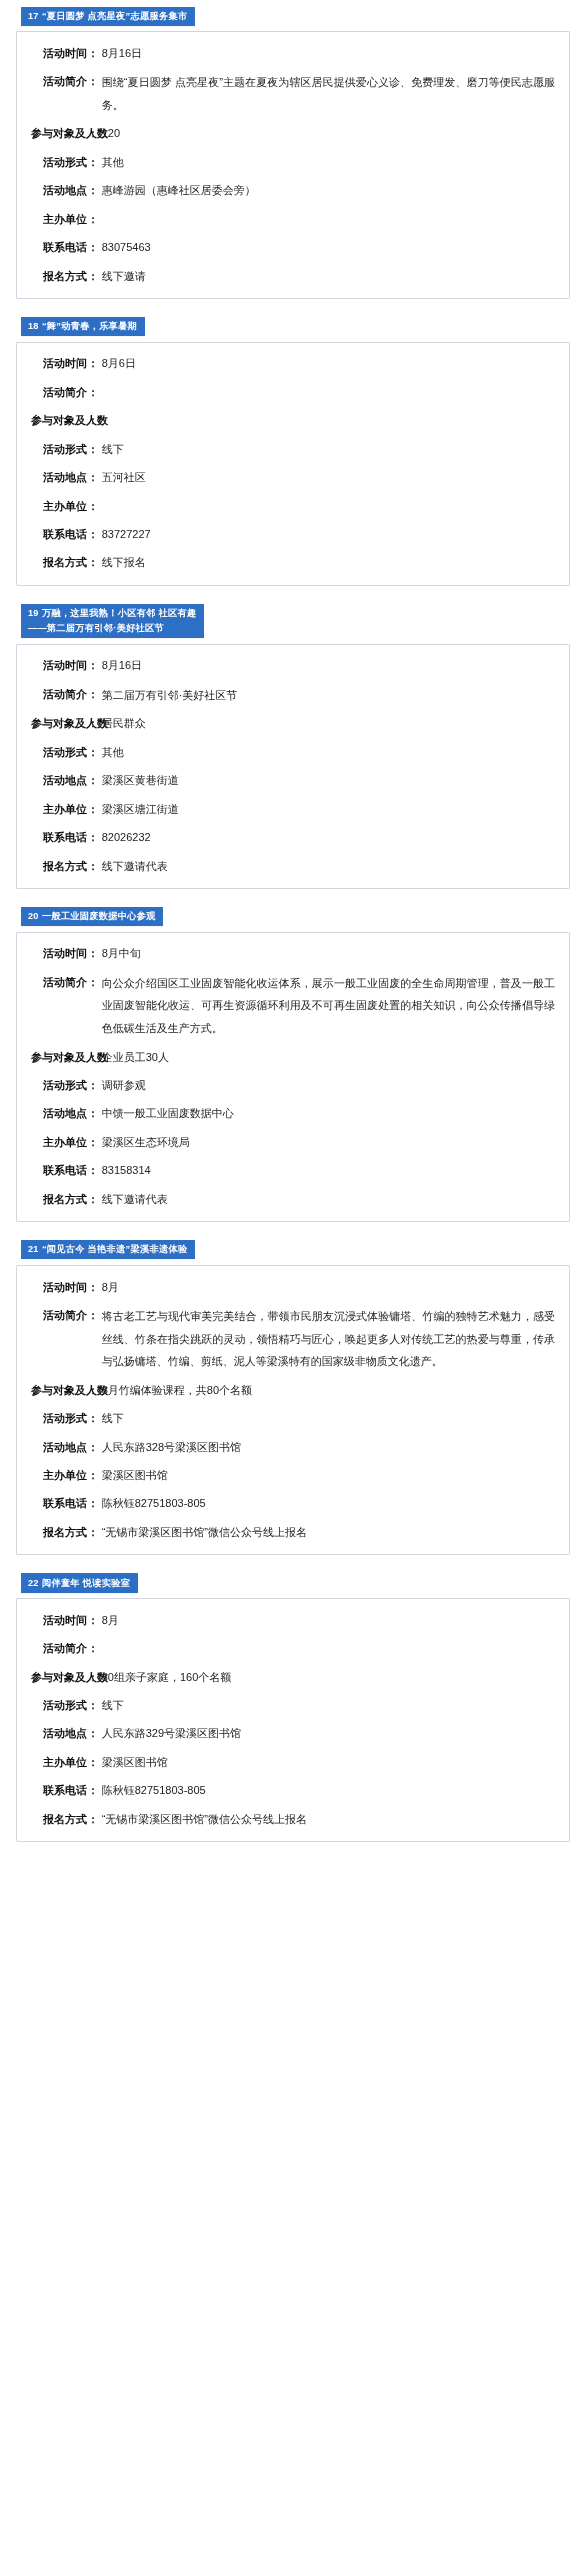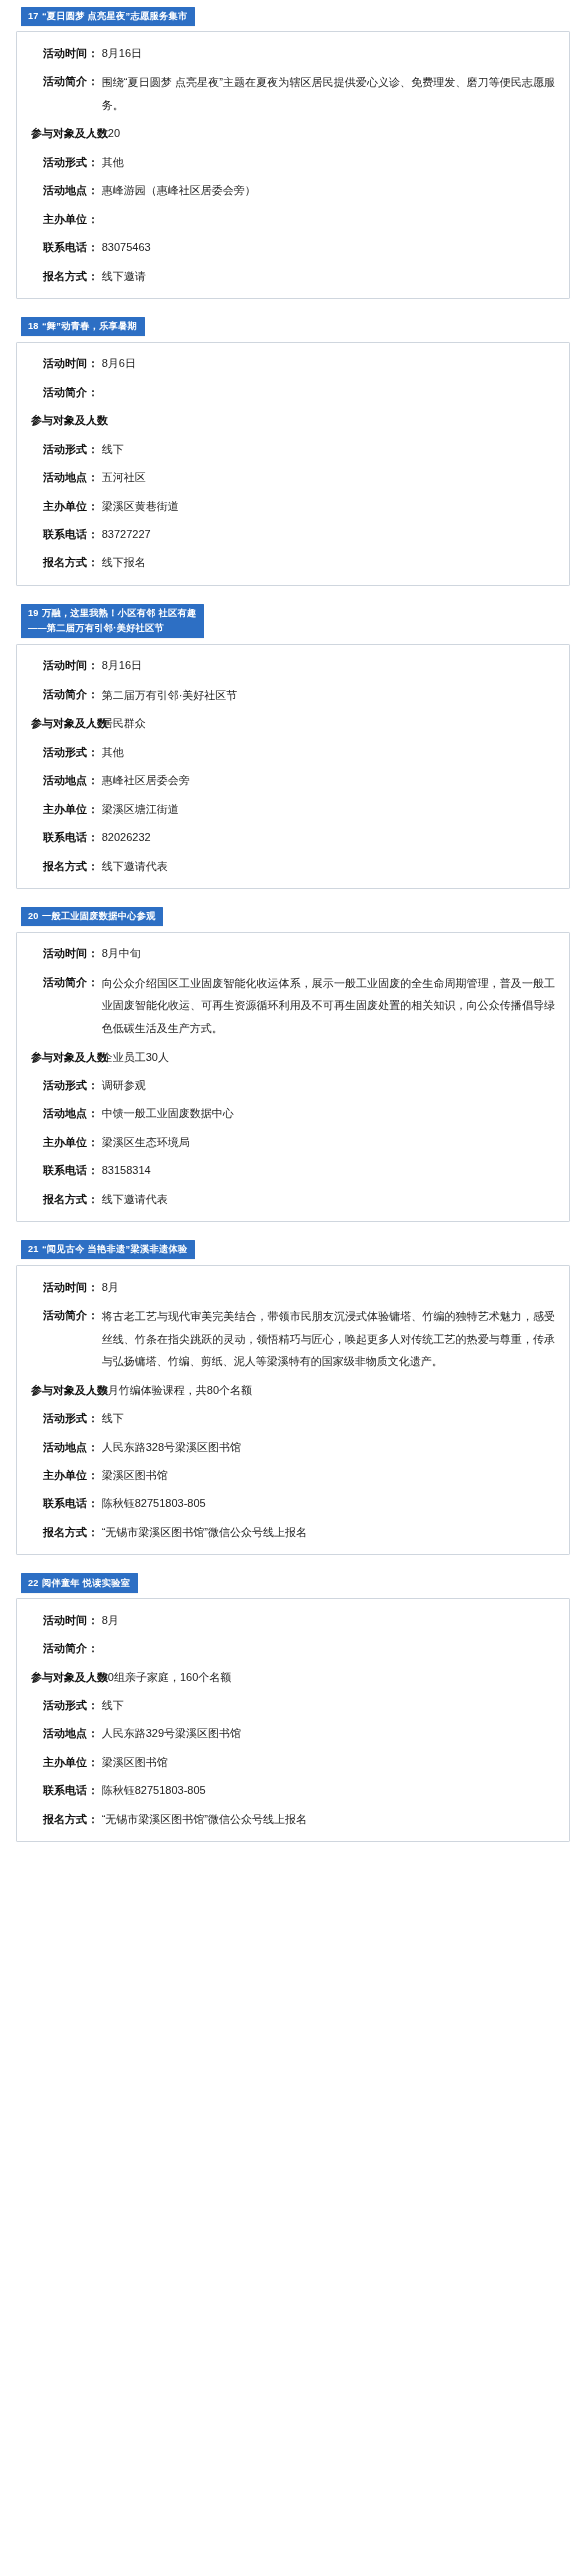--- a/index.html
+++ b/index.html
@@ -156,61 +156,60 @@
           <span class="value">线下</span>
         </div>
         <div class="row ">
           <span class="label">活动地点</span>
           <span class="colon">：</span>
           <span class="value">五河社区</span>
         </div>
         <div class="row ">
           <span class="label">主办单位</span>
           <span class="colon">：</span>
+        </div>
+        <div class="row ">
+          <span class="label">联系电话</span>
+          <span class="colon">：</span>
+          <span class="value">83727227</span>
+        </div>
+        <div class="row ">
+          <span class="label">报名方式</span>
+          <span class="colon">：</span>
+          <span class="value">线下报名</span>
+        </div>
+      </div>
+    </div>
+    <div class="activity">
+      <div class="title-wrap"><div class="title-banner two-line"><span class="num">19</span><span>万融，这里我熟！小区有邻 社区有趣</span><br><span>——第二届万有引邻·美好社区节</span></div></div>
+      <div class="card">
+        <div class="row ">
+          <span class="label">活动时间</span>
+          <span class="colon">：</span>
+          <span class="value">8月16日</span>
+        </div>
+        <div class="row desc">
+          <span class="label">活动简介</span>
+          <span class="colon">：</span>
+          <span class="value">第二届万有引邻·美好社区节</span>
+        </div>
+        <div class="row ">
+          <span class="label">参与对象及人数</span>
+          <span class="colon">：</span>
+          <span class="value">居民群众</span>
+        </div>
+        <div class="row ">
+          <span class="label">活动形式</span>
+          <span class="colon">：</span>
+          <span class="value">其他</span>
+        </div>
+        <div class="row ">
+          <span class="label">活动地点</span>
+          <span class="colon">：</span>
           <span class="value">梁溪区黄巷街道</span>
-        </div>
-        <div class="row ">
-          <span class="label">联系电话</span>
-          <span class="colon">：</span>
-          <span class="value">83727227</span>
-        </div>
-        <div class="row ">
-          <span class="label">报名方式</span>
-          <span class="colon">：</span>
-          <span class="value">线下报名</span>
-        </div>
-      </div>
-    </div>
-    <div class="activity">
-      <div class="title-wrap"><div class="title-banner two-line"><span class="num">19</span><span>万融，这里我熟！小区有邻 社区有趣</span><br><span>——第二届万有引邻·美好社区节</span></div></div>
-      <div class="card">
-        <div class="row ">
-          <span class="label">活动时间</span>
-          <span class="colon">：</span>
-          <span class="value">8月16日</span>
-        </div>
-        <div class="row desc">
-          <span class="label">活动简介</span>
-          <span class="colon">：</span>
-          <span class="value">第二届万有引邻·美好社区节</span>
-        </div>
-        <div class="row ">
-          <span class="label">参与对象及人数</span>
-          <span class="colon">：</span>
-          <span class="value">居民群众</span>
-        </div>
-        <div class="row ">
-          <span class="label">活动形式</span>
-          <span class="colon">：</span>
-          <span class="value">其他</span>
-        </div>
-        <div class="row ">
-          <span class="label">活动地点</span>
-          <span class="colon">：</span>
-          <span class="value">惠峰社区居委会旁</span>
         </div>
         <div class="row ">
           <span class="label">主办单位</span>
           <span class="colon">：</span>
           <span class="value">梁溪区塘江街道</span>
         </div>
         <div class="row ">
           <span class="label">联系电话</span>
           <span class="colon">：</span>
           <span class="value">82026232</span>

